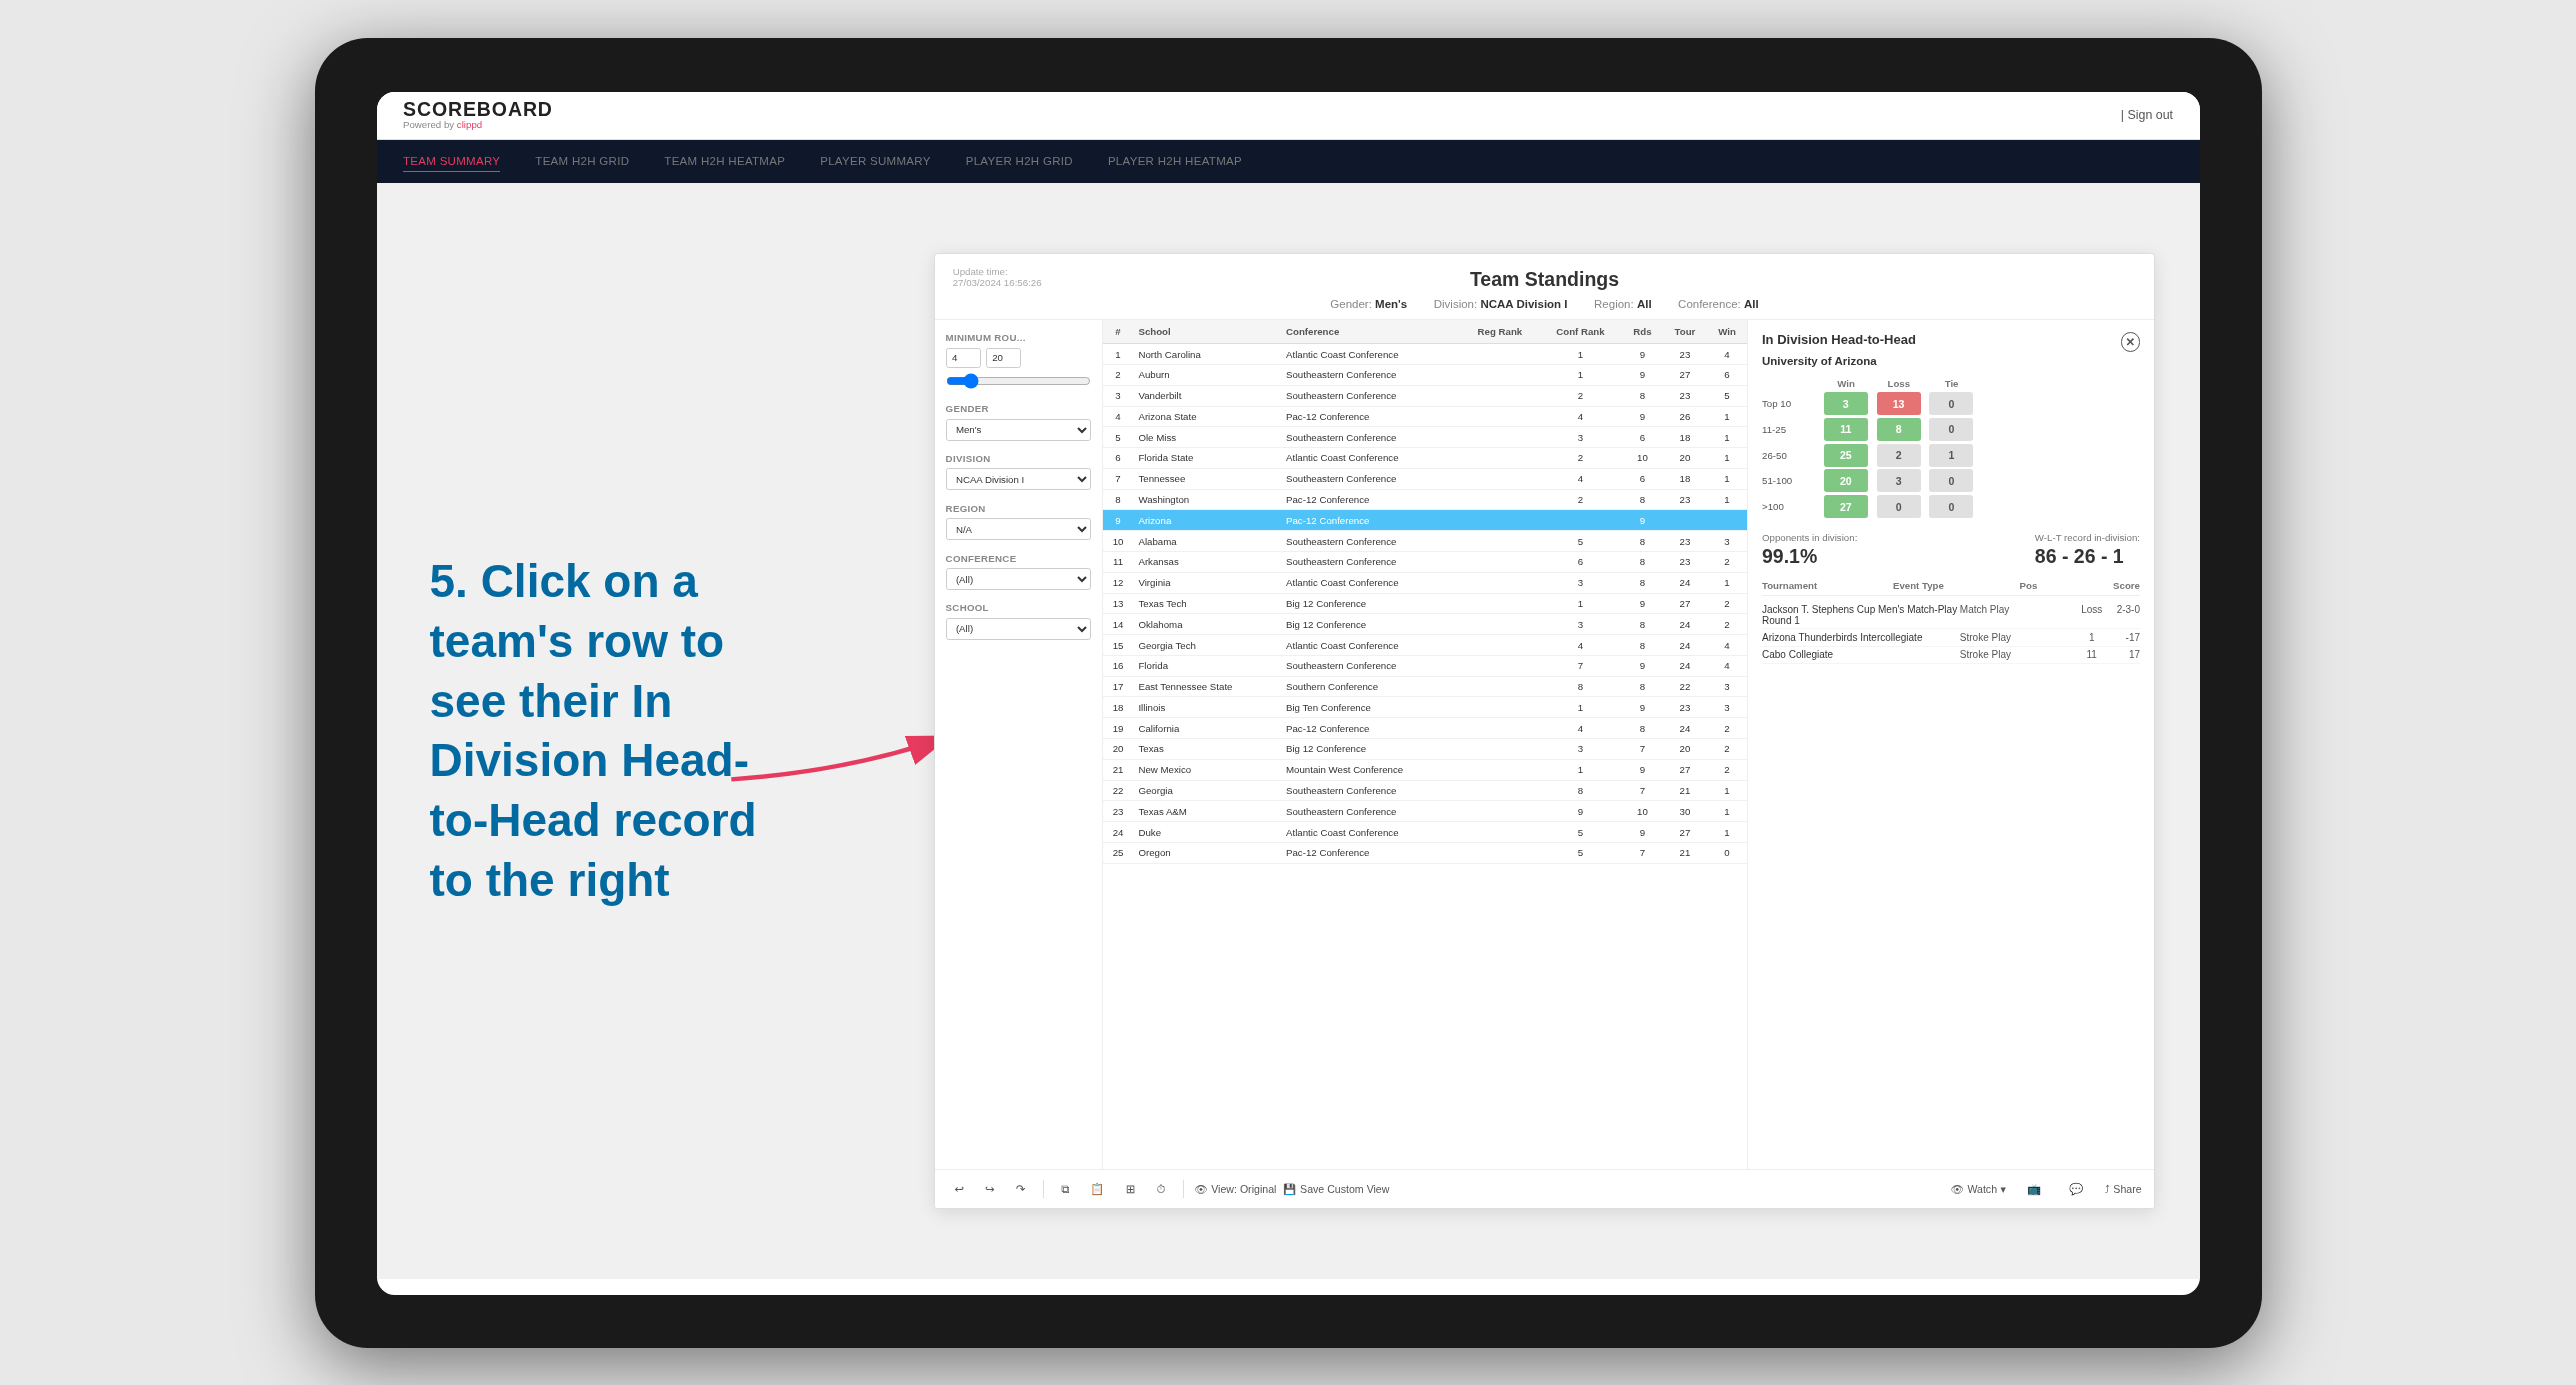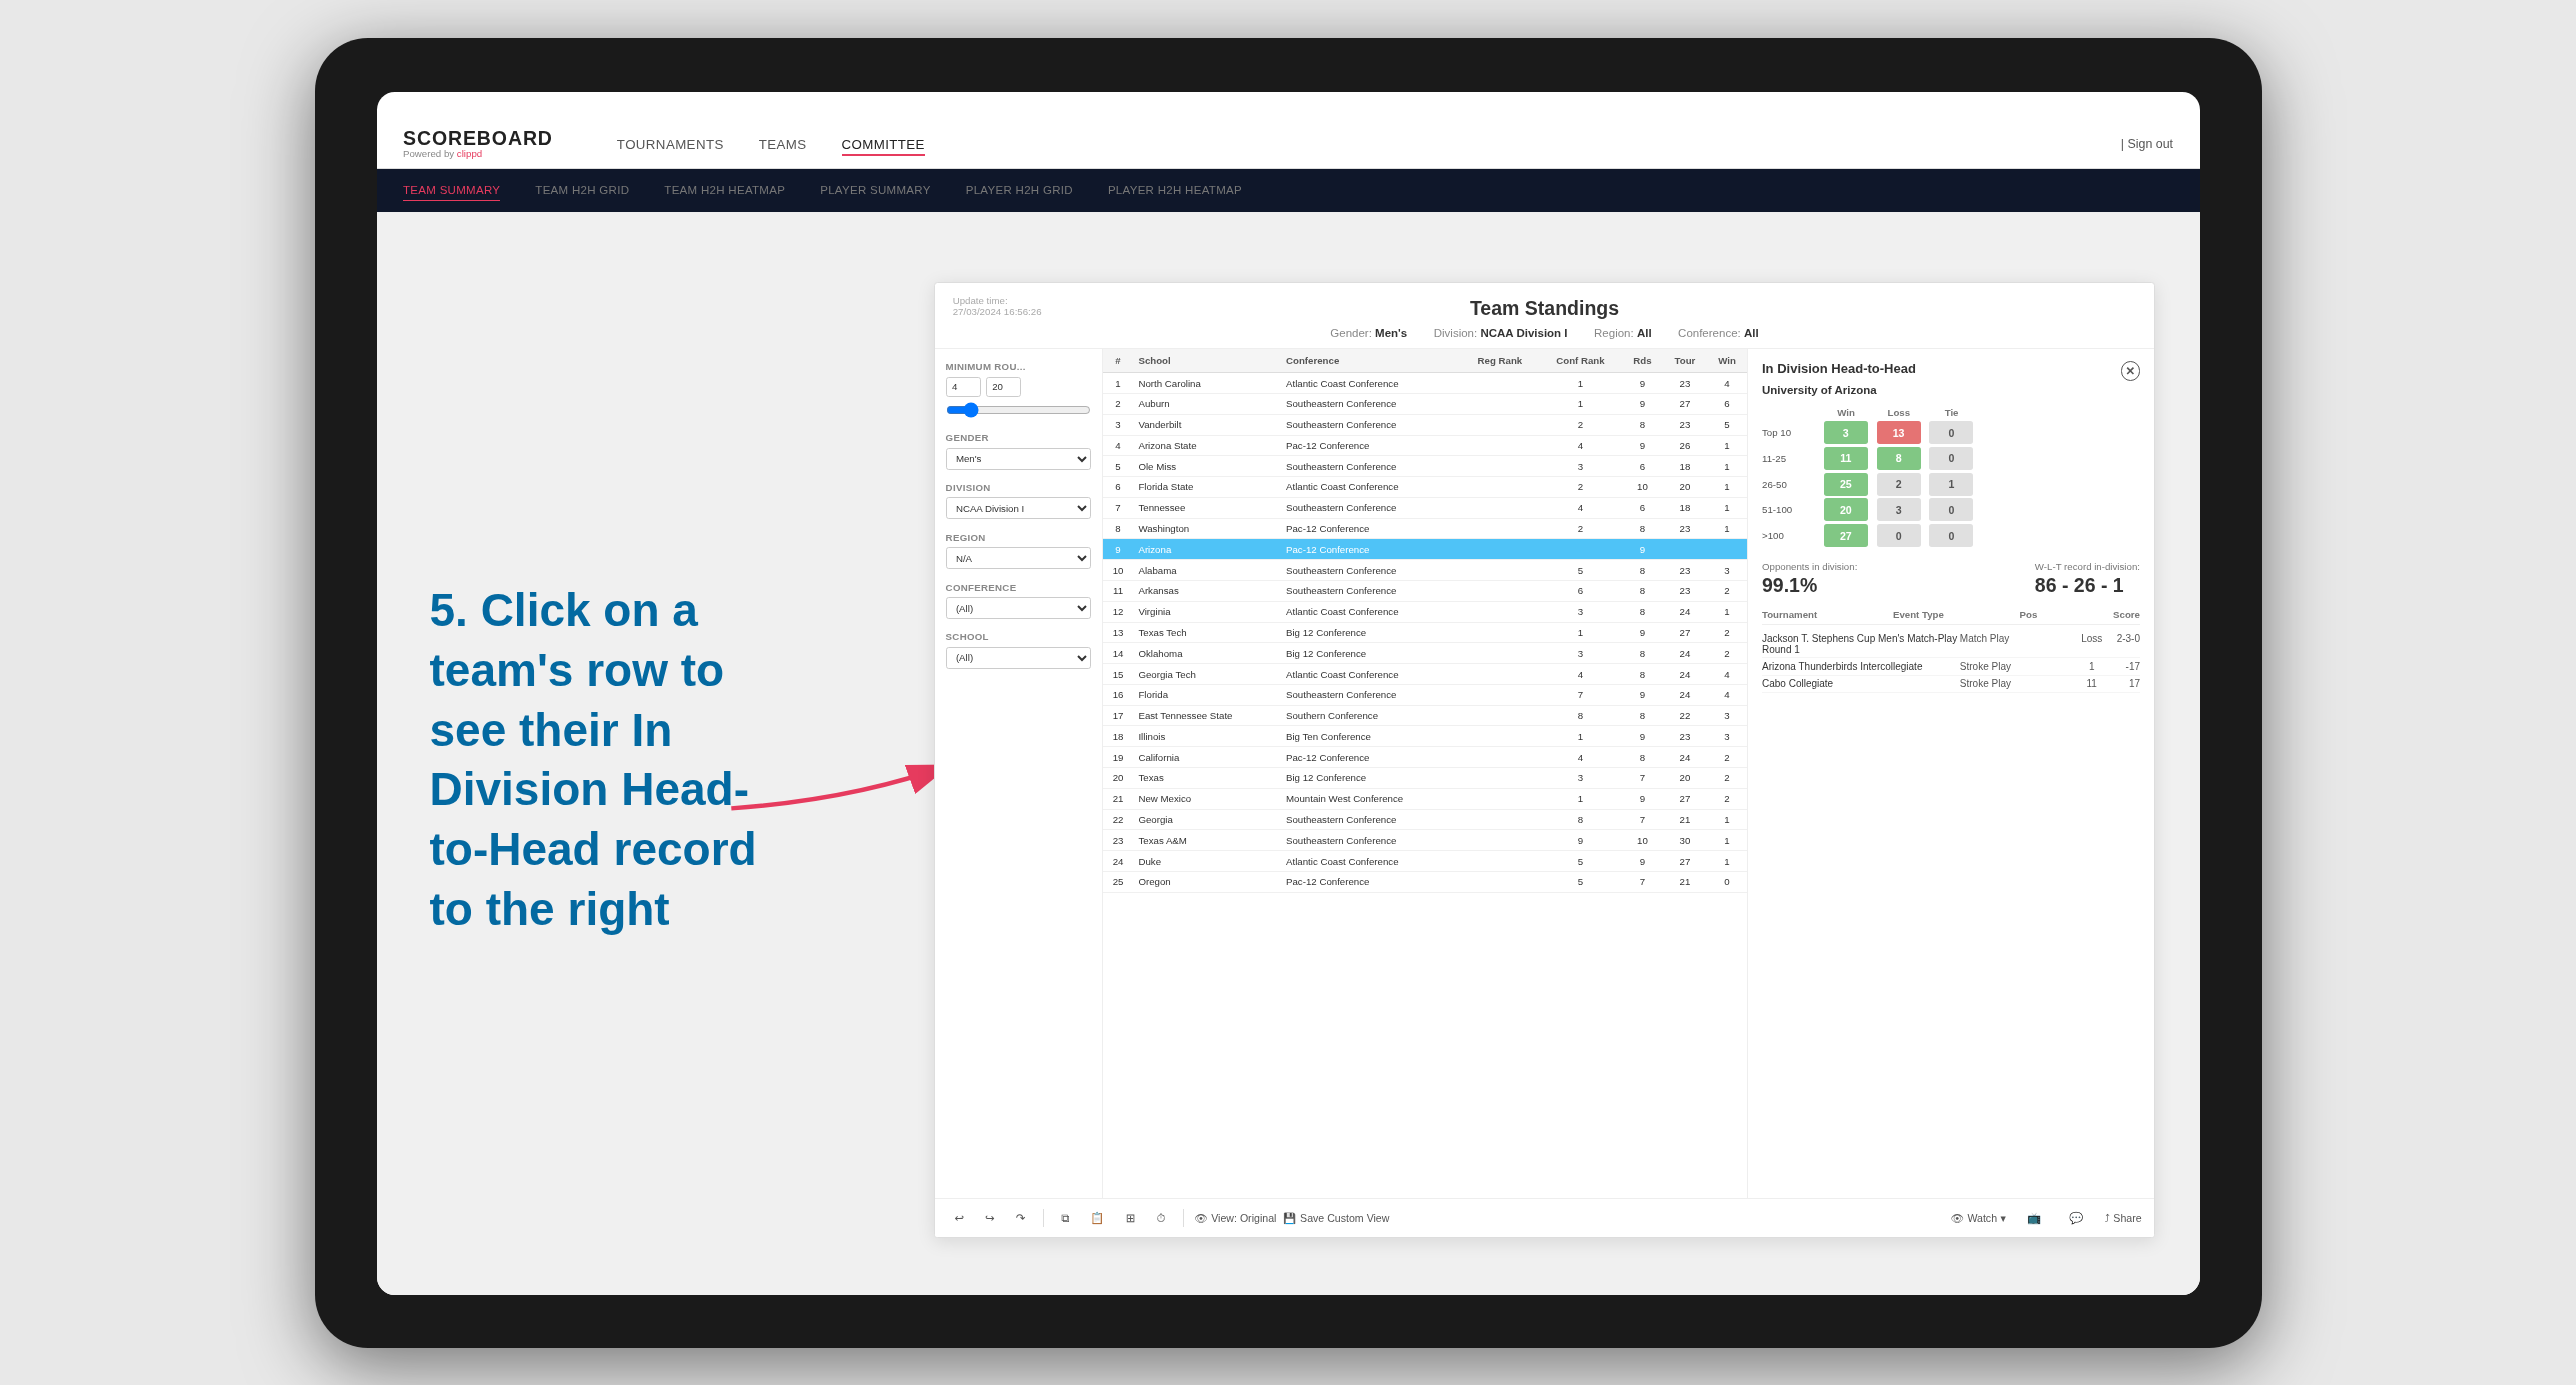--- a/index.html
+++ b/index.html
@@ -36,22 +36,21 @@
     }
 
     
     .app-header {
       background: #fff;
       border-bottom: 0.9px solid #ddd;
       padding: 0 26.5px;
       height: 48px;
       display: flex;
       align-items: center;
-      gap: 64px;
-      margin-top: 29px;
+      gap: 44px;
     }
 
     .logo-area {
       display: flex;
       flex-direction: column;
       line-height: 1.1;
       min-width: 142px;
     }
 
     .logo-title {
@@ -529,25 +528,20 @@
   <div class="tablet-screen">
 
     <div class="app-header">
       <div class="logo-area">
         <span class="logo-title">SCOREBOARD</span>
         <span class="logo-sub">
           Powered by <span style="color:#e63b5e">clippd</span>
         </span>
       </div>
 
-      <nav class="main-nav">
-        <a class="nav-item">TOURNAMENTS</a>
-        <a class="nav-item">TEAMS</a>
-        <a class="nav-item active">COMMITTEE</a>
-      </nav>
 
       <span class="sign-out">
         | <span>Sign out</span>
       </span>
     </div>
 
     <div class="sub-nav">
       <span class="sub-nav-item active">TEAM SUMMARY</span>
       <span class="sub-nav-item">TEAM H2H GRID</span>
       <span class="sub-nav-item">TEAM H2H HEATMAP</span>

